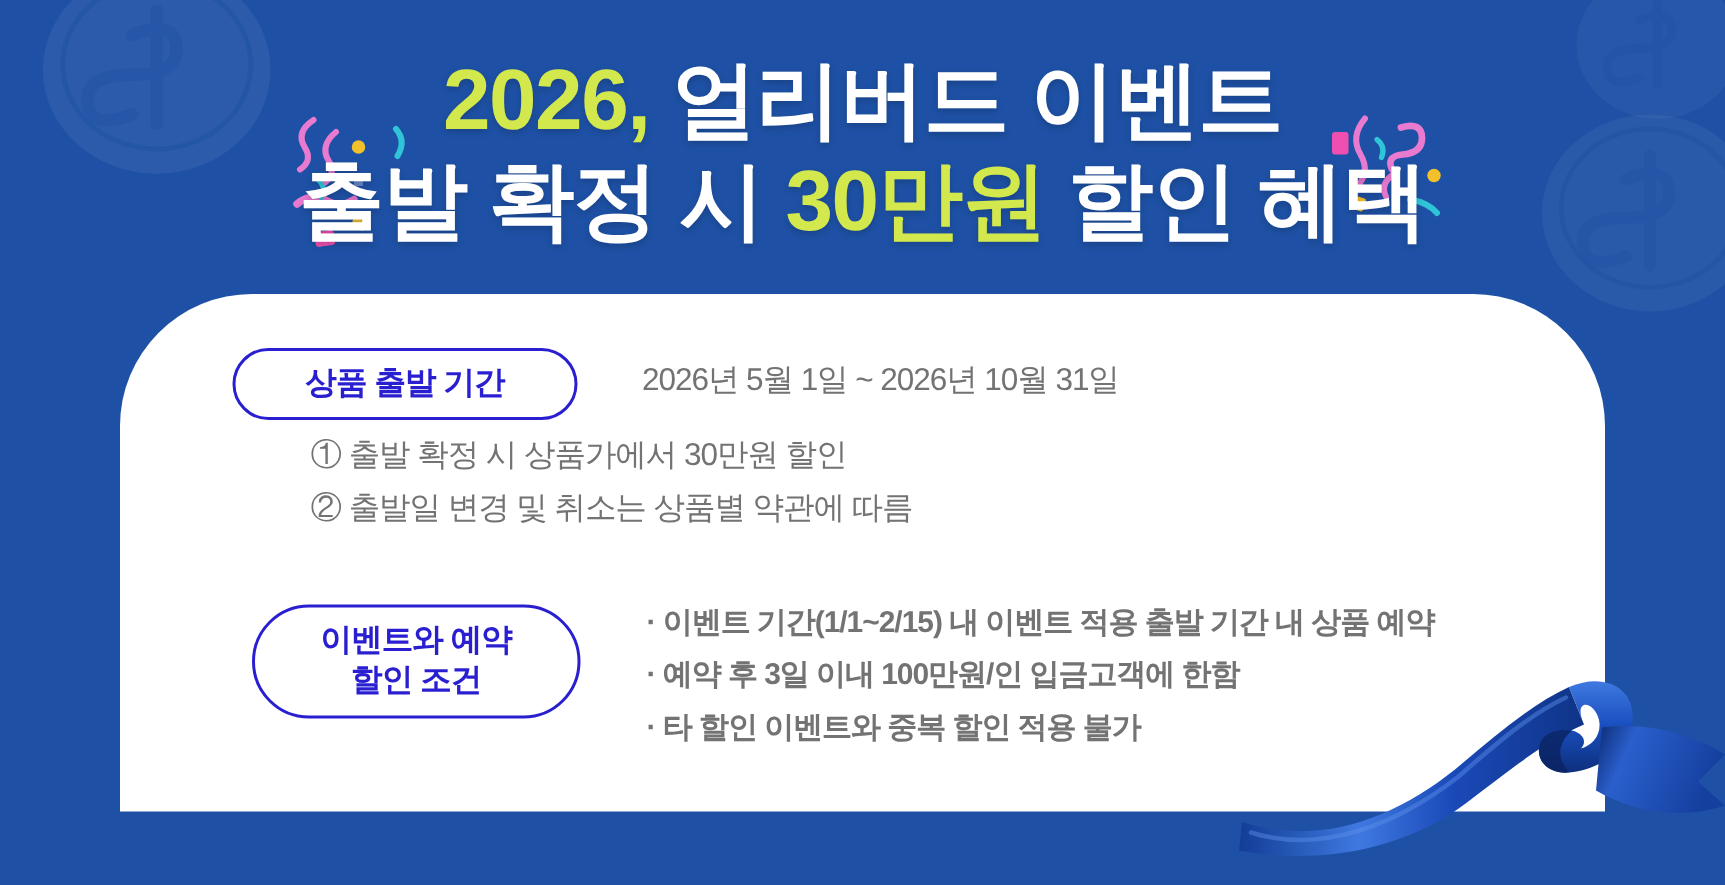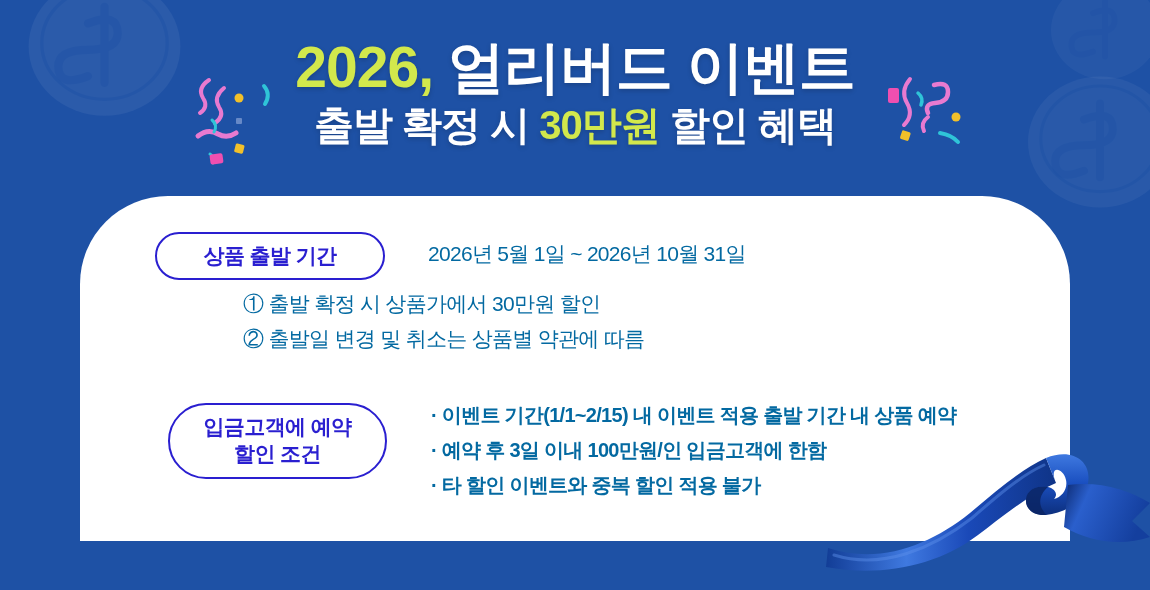--- a/index.html
+++ b/index.html
@@ -35,21 +35,21 @@
     z-index:6;
   }
   .title-line {
     font-weight:bold;
     letter-spacing:-1px;
     line-height:1.02;
     white-space:nowrap;
     text-shadow:0 2px 5px rgba(0,0,0,0.18);
   }
   #title-line-1 { font-size:57px; }
-  #title-line-2 { font-size:40px; margin-top:9px; }
+  #title-line-2 { font-size:57px; margin-top:9px; }
   .hl { color:#d2e84c; }
   .wt { color:#ffffff; }
 
   
   .confetti { position:absolute; z-index:5; pointer-events:none; }
   #confetti-left  { left:176px; top:58px;  width:130px; height:120px; }
   #confetti-right { left:868px; top:55px;  width:125px; height:120px; }
 
   
   #card {
@@ -81,31 +81,31 @@
     text-align:center;
     line-height:1.28;
     background:#fff;
     flex:none;
   }
   #pill-period    { width:230px; height:48px; }
   #pill-benefit   { width:225px; height:48px; }
   #pill-condition { width:219px; height:76px; }
 
   .row-body {
-    color:#0369a1;
+    color:#737373;
     font-size:21px;
     letter-spacing:-0.7px;
     line-height:1.0;
   }
   #row-period .row-body    { margin-left:43px; padding-top:11px; }
   #row-benefit .row-body   { margin-left:47px; padding-top:3px; }
   #row-condition .row-body { margin-left:44px; padding-top:2px; }
 
   .body-line { white-space:nowrap; }
-  #benefit-list .body-line   { margin-bottom:14px;margin-left:36px; }
+  #benefit-list .body-line   { margin-bottom:14px; }
   #benefit-list .body-line:last-child { margin-bottom:0; }
   #condition-list .body-line { margin-bottom:15px; font-size:20px;font-weight:bold; }
   #condition-list .body-line:last-child { margin-bottom:0; }
 
   
   #ribbon {
     position:absolute;
     left:820px; top:425px;
     width:330px; height:165px;
     z-index:8;
@@ -191,21 +191,21 @@
 
     <div class="row" id="row-benefit">
       <div class="row-body" id="benefit-list">
         <div class="body-line">① 출발 확정 시 상품가에서 30만원 할인</div>
         <div class="body-line">② 출발일 변경 및 취소는 상품별 약관에 따름</div>
       </div>
     </div>
 
     <div class="row" id="row-condition">
       <div class="pill" id="pill-condition">
-        <span>입금고객에 예약</span>
+        <span>이벤트와 예약</span>
         <span>할인 조건</span>
       </div>
       <div class="row-body" id="condition-list">
         <div class="body-line">· 이벤트 기간(1/1~2/15) 내 이벤트 적용 출발 기간 내 상품 예약</div>
         <div class="body-line">· 예약 후 3일 이내 100만원/인 입금고객에 한함</div>
         <div class="body-line">· 타 할인 이벤트와 중복 할인 적용 불가</div>
       </div>
     </div>
 
   </div>

